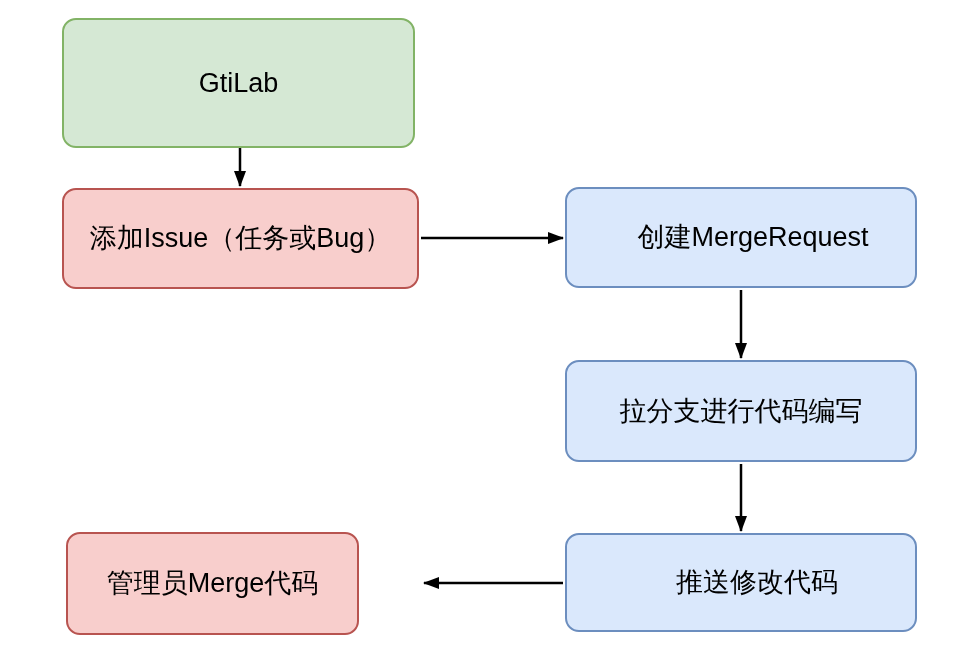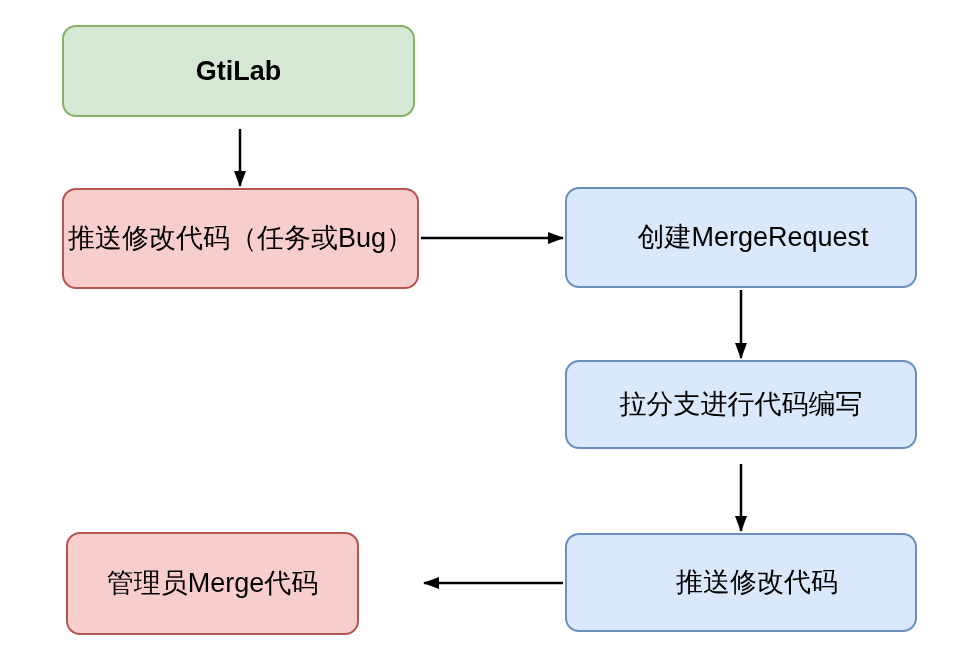--- a/index.html
+++ b/index.html
@@ -23,24 +23,24 @@
     display: flex;
     align-items: center;
     justify-content: center;
     text-align: center;
     font-size: 27px;
     line-height: 1.2;
     color: #000000;
     white-space: nowrap;
   }
   
-  .n-gitlab               { left: 62px;  top: 25px;  width: 353px; height: 92px; font-weight: bold; }
+  .n-gitlab               { left: 62px;  top: 18px;  width: 353px; height: 130px; }
   .n-add-issue            { left: 62px;  top: 188px; width: 357px; height: 101px; }
   .n-create-merge-request { left: 565px; top: 187px; width: 352px; height: 101px; }
-  .n-branch-coding        { left: 565px; top: 360px; width: 352px; height: 89px; align-items: center; }
+  .n-branch-coding        { left: 565px; top: 360px; width: 352px; height: 102px; align-items: center; }
   .n-push-code            { left: 565px; top: 533px; width: 352px; height: 99px; padding-left: 32px;  }
   .n-admin-merge          { left: 66px;  top: 532px; width: 293px; height: 103px; }
 
   .edge-layer {
     position: absolute;
     left: 0; top: 0;
     width: 970px;
     height: 656px;
     pointer-events: none;
   }
@@ -61,21 +61,21 @@
       <line x1="741" y1="290" x2="741" y2="358" stroke="#000000" stroke-width="2.5" marker-end="url(#arrowhead)"></line>
       <line x1="741" y1="464" x2="741" y2="531" stroke="#000000" stroke-width="2.5" marker-end="url(#arrowhead)"></line>
       <line x1="563" y1="583" x2="424" y2="583" stroke="#000000" stroke-width="2.5" marker-end="url(#arrowhead)"></line>
     </svg>
 
   <div class="node n-gitlab" style="background-color: rgb(213, 232, 212); border-color: rgb(130, 179, 102);">
     <span>GtiLab</span>
   </div>
 
   <div class="node n-add-issue" style="background-color: rgb(248, 206, 204); border-color: rgb(184, 84, 80);">
-    <span>推送修改代码（任务或Bug）</span>
+    <span>添加Issue（任务或Bug）</span>
   </div>
 
   <div class="node n-create-merge-request" style="background-color: rgb(218, 232, 252); border-color: rgb(108, 142, 191); padding-left: 24px;">
     <span>创建MergeRequest</span>
   </div>
 
   <div class="node n-branch-coding" style="background-color: rgb(218, 232, 252); border-color: rgb(108, 142, 191);">
     <span>拉分支进行代码编写</span>
   </div>
 

